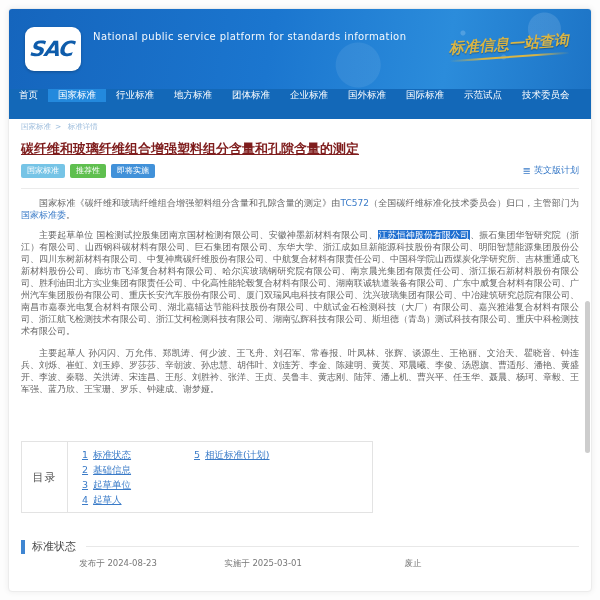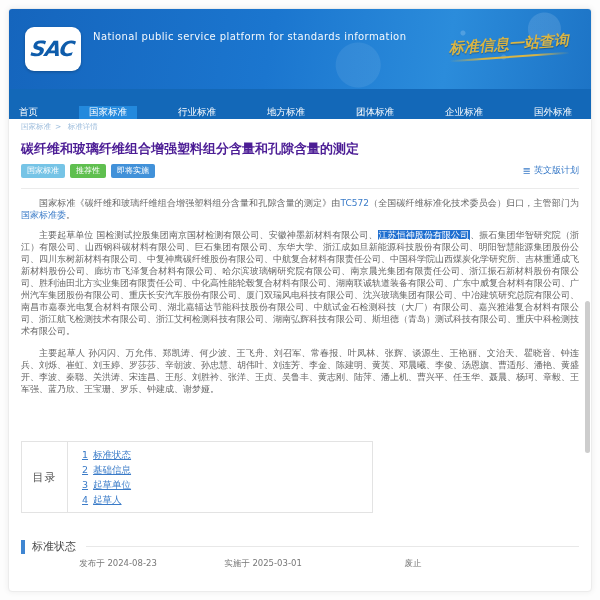--- a/index.html
+++ b/index.html
@@ -25,31 +25,31 @@
   .banner-titles { position:absolute; left:84px; top:16px; color:#fff; }
   .banner-title { font-size:21px; font-weight:bold; letter-spacing:5px; text-shadow:0 1px 2px rgba(0,0,0,.25); }
   .banner-sub { margin-top:6px; font-size:10px; letter-spacing:.4px; opacity:.95; }
   .slogan { position:absolute; right:22px; top:26px; color:#d9b545; font-size:15px;
     font-weight:bold; font-style:italic; font-family:"DejaVu Serif","Liberation Serif",serif;
     transform:rotate(-4deg); text-shadow:0 1px 1px rgba(0,0,0,.3); }
   .slogan::after { content:""; display:block; height:2px; margin-top:2px;
     background:linear-gradient(90deg,transparent,#d9b545 30%,#d9b545 70%,transparent); }
 
   
-  .nav { display:flex; height:30px; background:#1368b8; align-items:flex-end;gap:31px; }
+  .nav { display:flex; height:30px; background:#1368b8; align-items:flex-start; }
   .nav-item { display:flex; align-items:center; padding:0 10px; color:#fff; font-size:9.5px;
     cursor:pointer; white-space:nowrap; }
   .nav-item.active { background:#2389dd; }
 
   .breadcrumb { height:16px; padding:3px 12px 0; font-size:7.5px; color:#9fbedd; }
   .breadcrumb span { margin-right:4px; cursor:pointer; }
 
   
   .content { padding:0 12px; }
-  .std-title { margin-top:5px; font-size:13px; font-weight:bold; color:#4c1d95; line-height:17px; }
+  .std-title { margin-top:5px; font-size:13px; font-weight:bold; color:#7f1d1d; line-height:17px;text-decoration:underline; }
   .std-title-en { margin-top:2px; font-size:8.5px; color:#8a8a8a; line-height:11px; }
   .badges-row { margin-top:5px; height:17px; display:flex; align-items:center; }
   .badge { color:#fff; font-size:8px; line-height:1; padding:3px 6px; border-radius:2px;
     margin-right:5px; }
   .en-plan { margin-left:auto; color:#3a7bc8; font-size:9px; cursor:pointer;
     display:flex; align-items:center; }
   .en-plan .ic { font-size:10px; margin-right:3px; color:#3a7bc8; }
   .divider { height:1px; background:#ebebeb; margin-top:9px; }
 
   .para { font-size:9px; color:#666; line-height:12px; text-align:justify; }
@@ -141,20 +141,23 @@
 
     <div class="toc-box">
       <div class="toc-label">目录</div>
       <div class="toc-links">
         <div class="toc-col c1">
           <div class="toc-item"><span class="num">1</span><span>标准状态</span></div>
           <div class="toc-item"><span class="num">2</span><span>基础信息</span></div>
           <div class="toc-item"><span class="num">3</span><span>起草单位</span></div>
           <div class="toc-item"><span class="num">4</span><span>起草人</span></div>
         </div>
+        <div class="toc-col">
+          <div class="toc-item"><span class="num">5</span><span>相近标准(计划)</span></div>
+        </div>
       </div>
     </div>
 
     <div class="sec-head">
       <div class="sec-bar"></div>
       <div class="sec-title">标准状态</div>
       <div class="sec-line"></div>
     </div>
 
     <div class="timeline">

